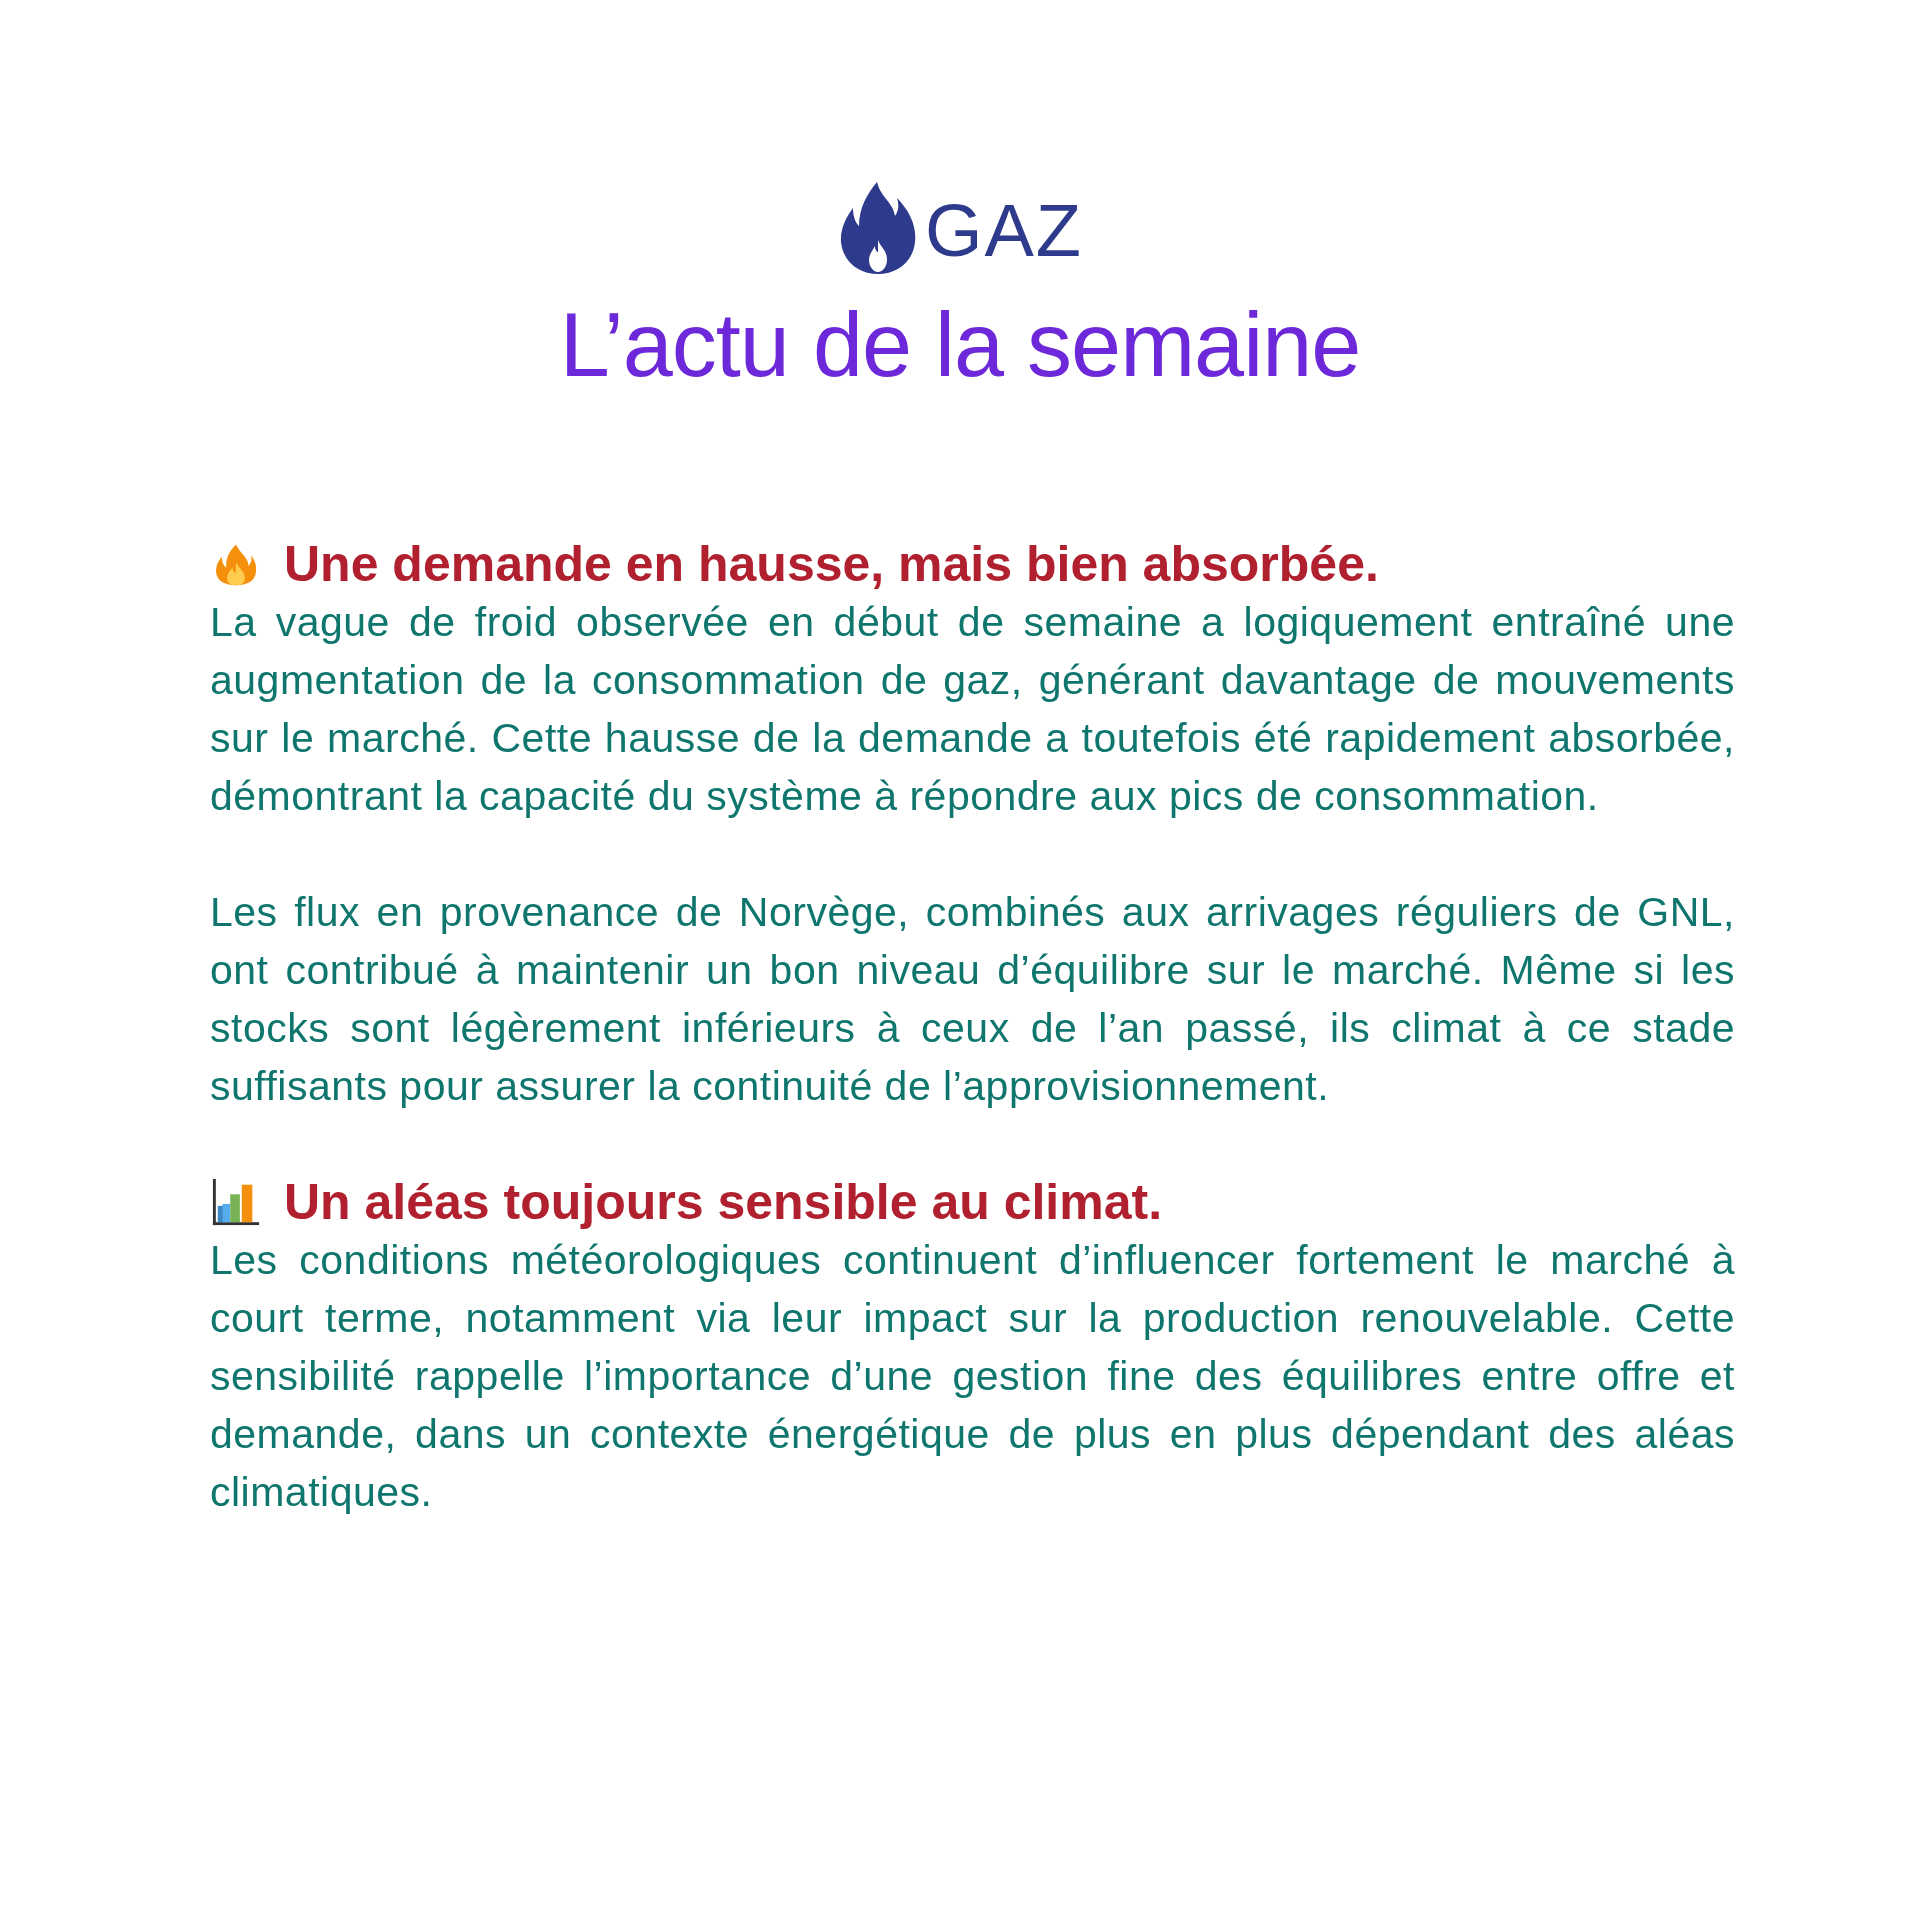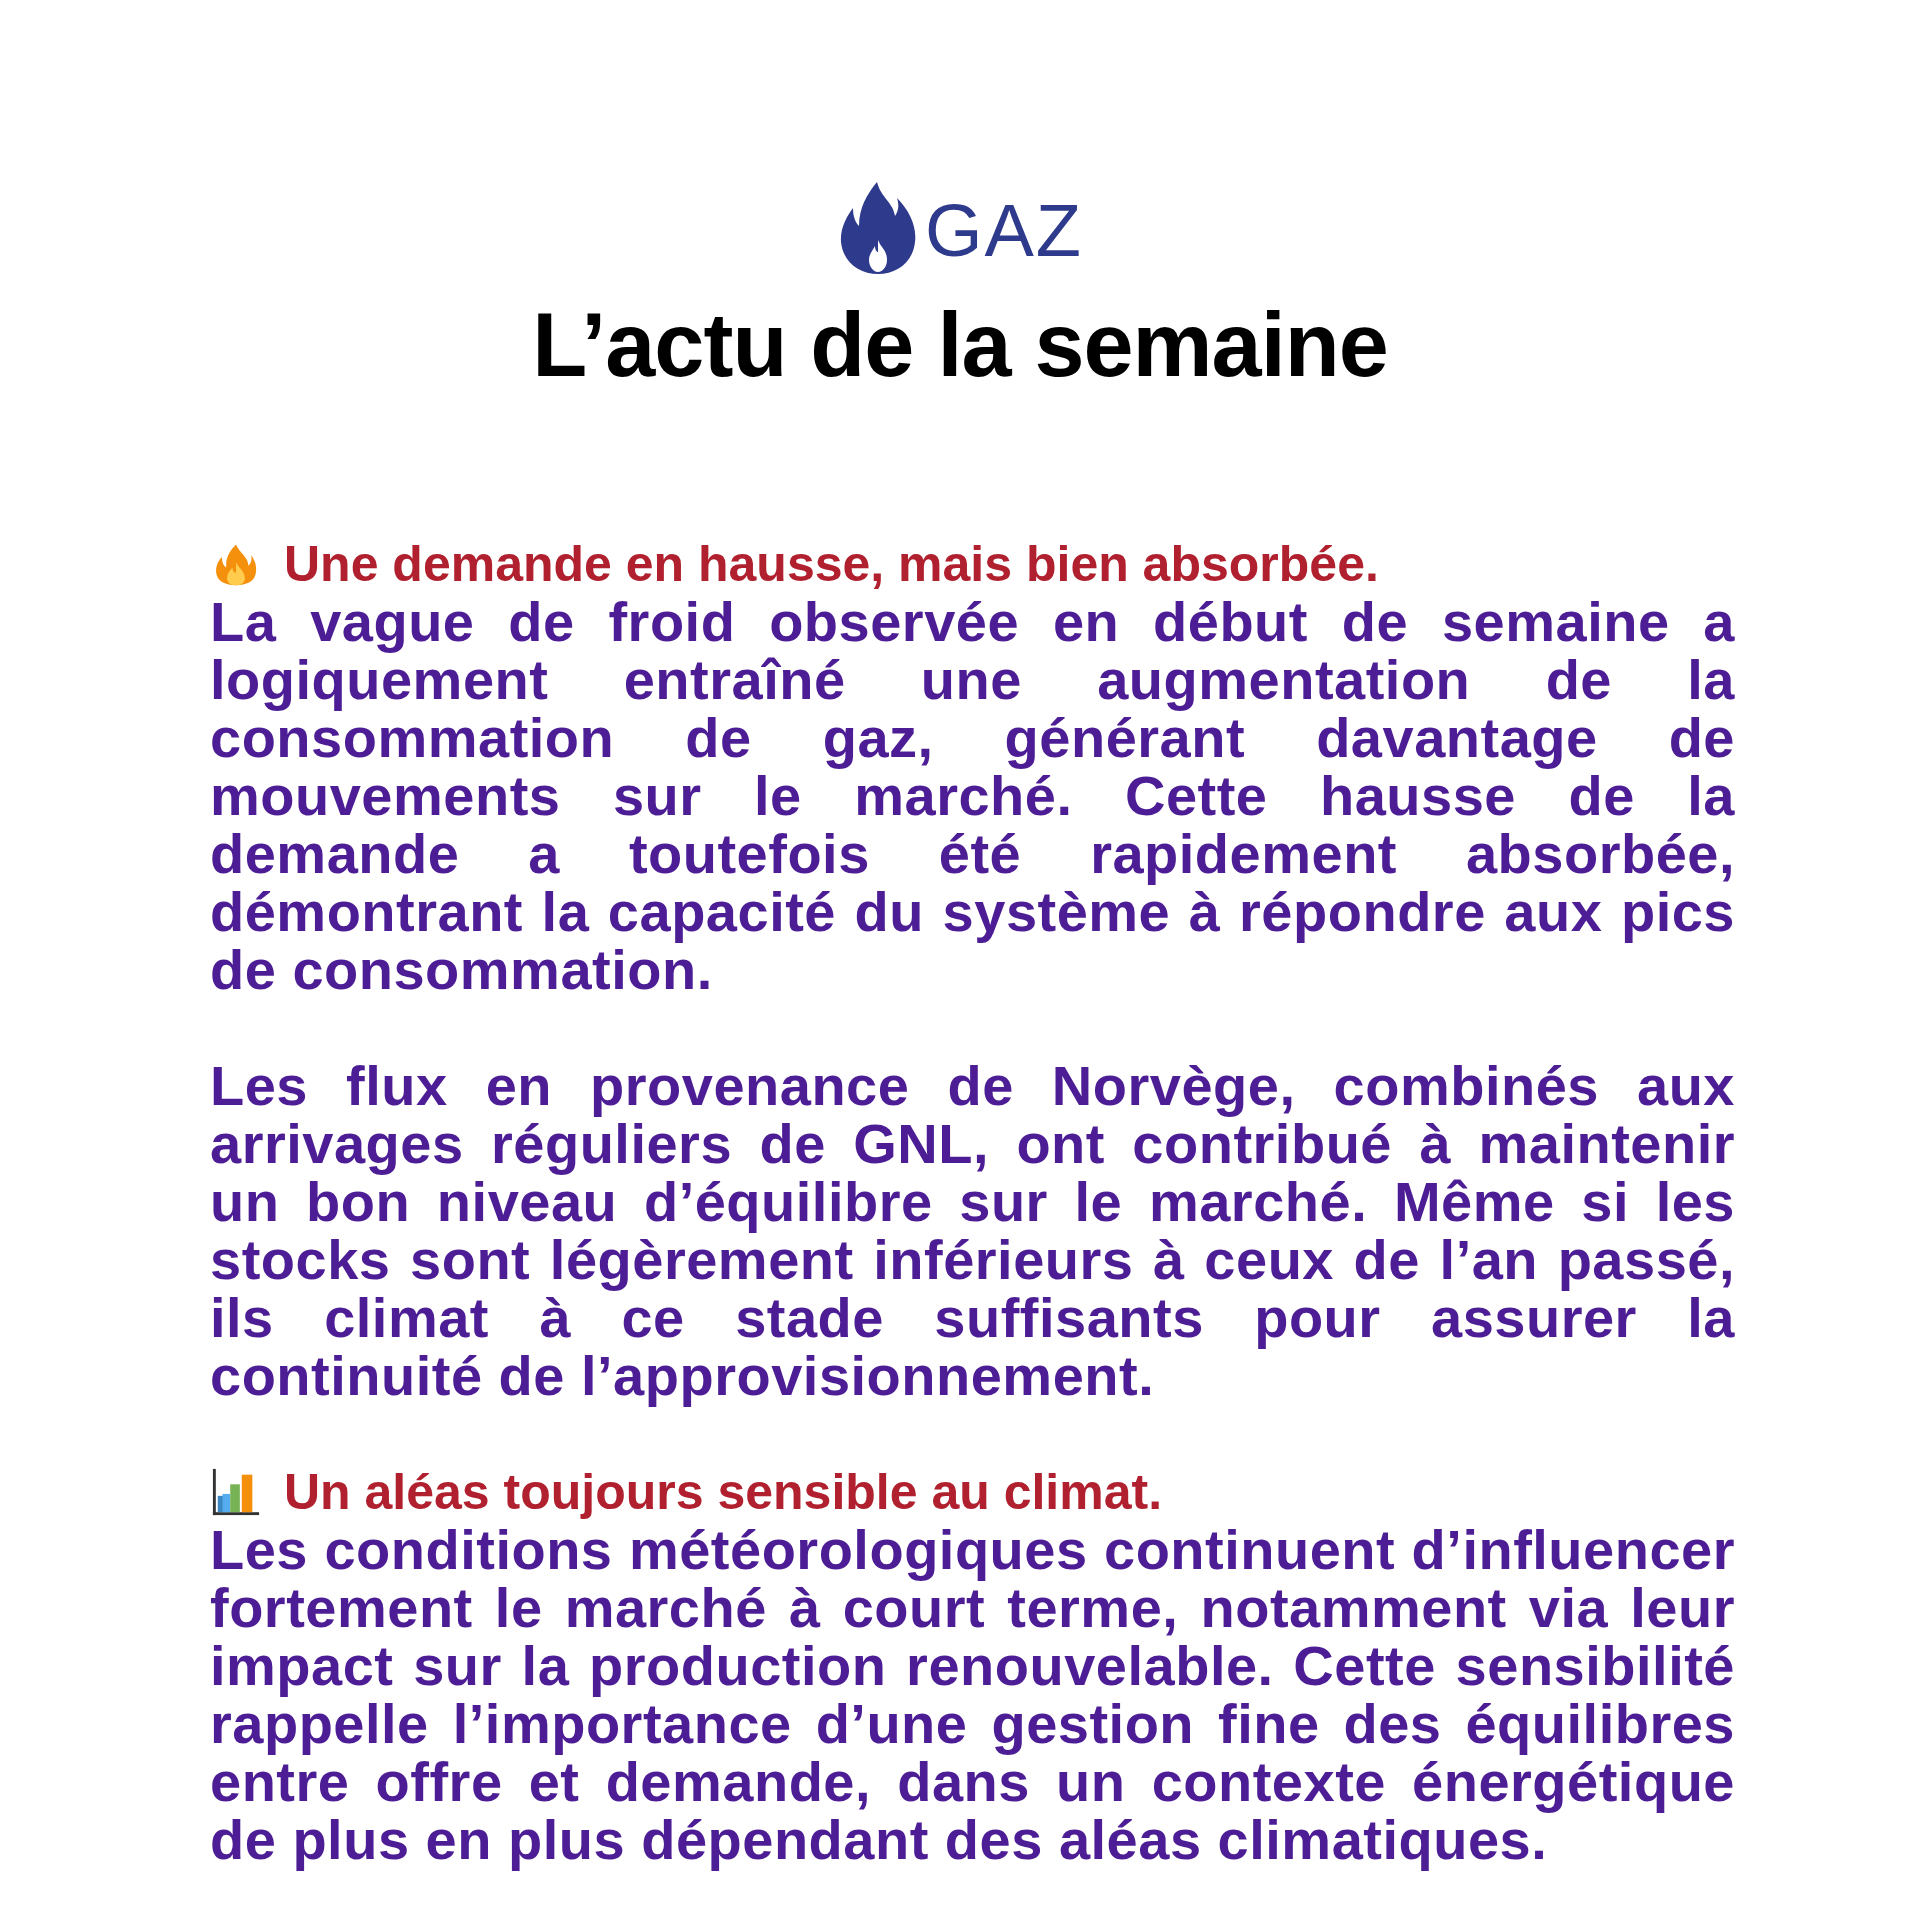--- a/index.html
+++ b/index.html
@@ -1,27 +1,27 @@
 <!DOCTYPE html>
 <html><head>
 <meta charset="utf-8">
 <style>
   html, body { margin:0; padding:0; }
   body { width:1920px; height:1920px; background:#ffffff; position:relative; overflow:hidden; font-family:"Liberation Sans", sans-serif; }
   .header { position:absolute; left:0; top:180px; width:1920px; text-align:center; }
   .gaz-row { display:flex; justify-content:center; align-items:center; gap:6px; height:100px; }
   .gaz-row svg { width:82px; height:96px; }
   .gaz-label { font-size:74px; color:#2e3a8c; letter-spacing:2px; font-weight:400; }
-  .title { margin-top:14px; font-size:90px; font-weight:700; color:#000000; letter-spacing:-1px; }
+  .title { margin-top:14px; font-size:90px; font-weight:400; color:#6d28d9; letter-spacing:-1px; }
   .content { position:absolute; left:210px; top:535px; width:1525px; }
   .section { margin-bottom:58px; }
   .sec-head { display:flex; align-items:center; height:58px; }
   .sec-icon { width:52px; height:52px; margin-right:22px; display:flex; align-items:center; justify-content:center; }
   .sec-title { font-size:50px; font-weight:700; color:#b0202e; }
-  .sec-body { font-size:56px; line-height:58px; color:#4c1d95; text-align:justify; text-align-last:left; letter-spacing:0.5px;font-weight:bold; }
+  .sec-body { font-size:41px; line-height:58px; color:#0f766e; text-align:justify; text-align-last:left; letter-spacing:0.5px; }
 </style>
 </head>
 <body>
 
 <div class="header">
   <div class="gaz-row">
     <span>
       <svg viewBox="0 0 82 96">
         <path fill="#2e3a8c" d="M40 2 C44 18 56 22 58 36 C62 30 62 24 60 18 C72 30 80 46 78 62 C76 82 60 94 41 94 C22 94 6 82 4 62 C3 48 10 36 16 28 C16 36 18 42 22 46 C22 28 30 14 40 2 Z"></path>
         <path fill="#ffffff" d="M41 60 C44 68 50 70 50 80 C50 86 46 92 41 92 C36 92 32 86 32 80 C32 74 36 70 38 66 C38 70 40 72 41 72 Z"></path>

